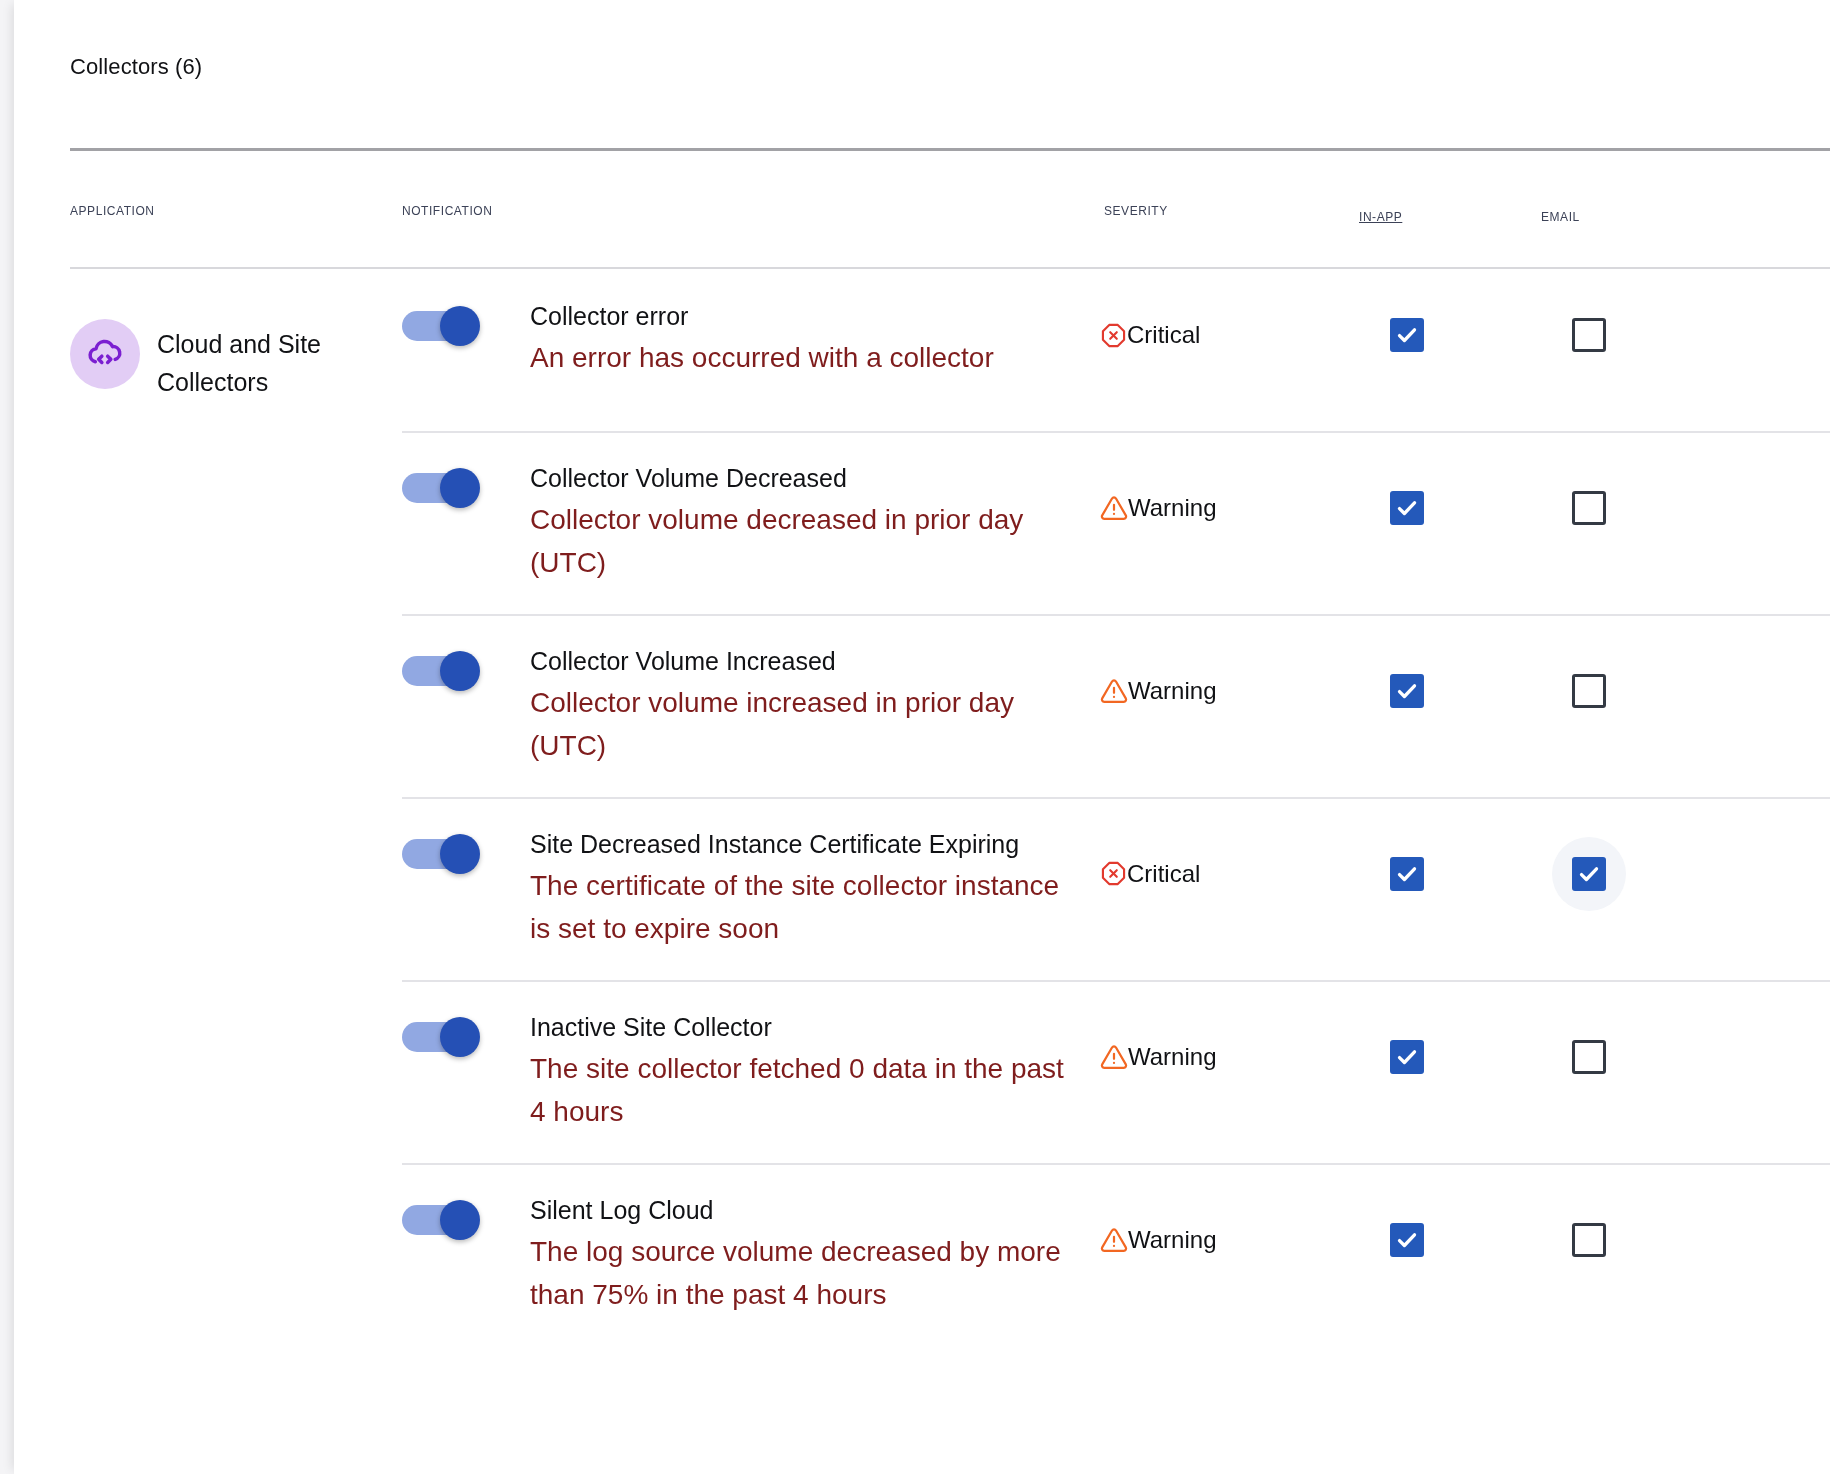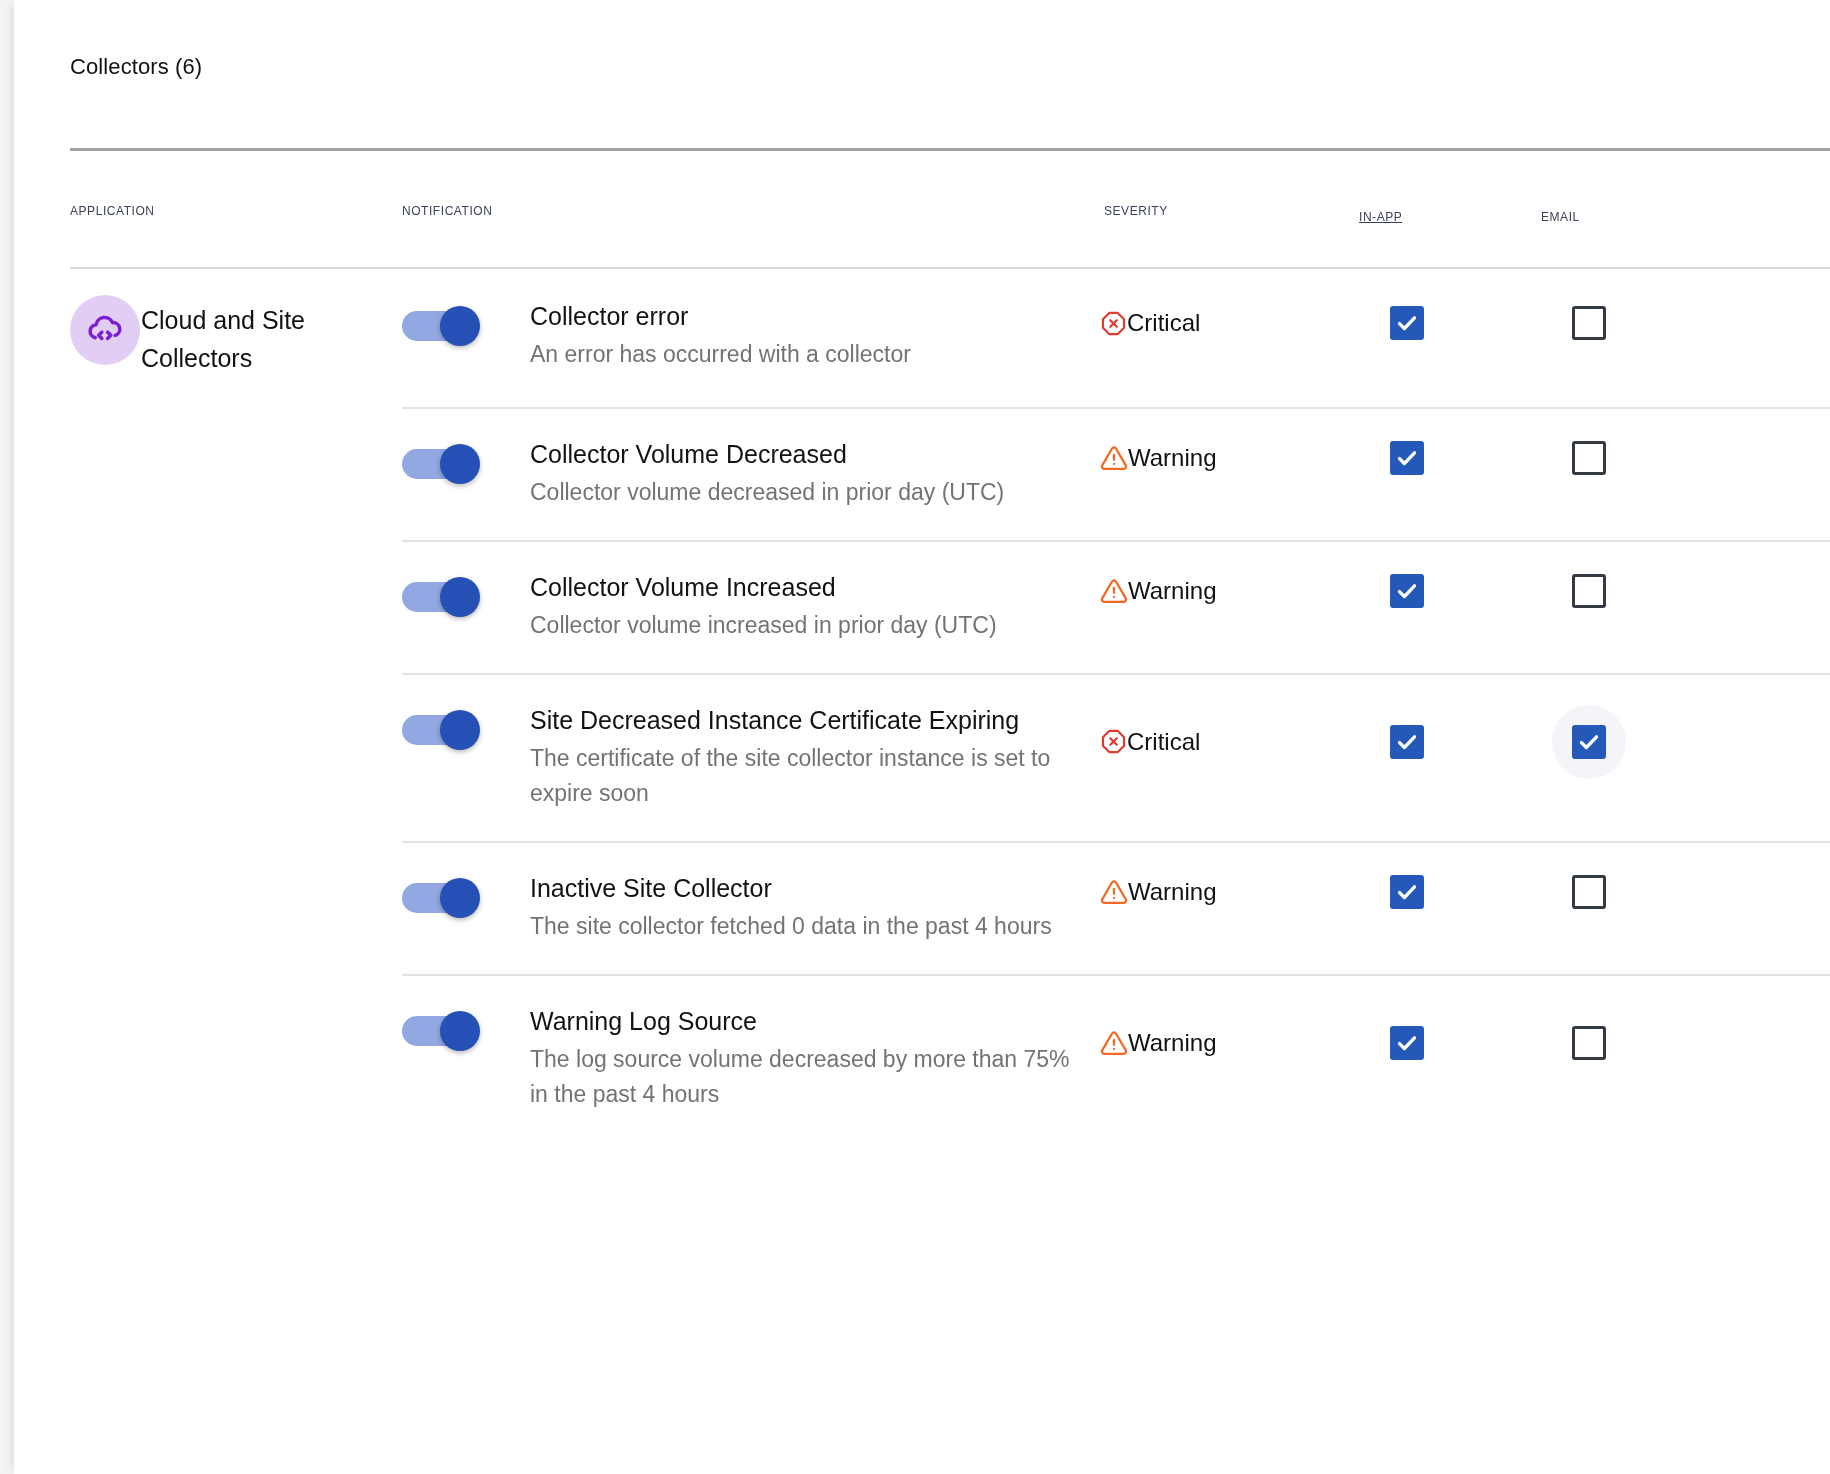--- a/index.html
+++ b/index.html
@@ -90,24 +90,24 @@
     left: 388px; top: 0;
     width: 1442px; height: 2px;
     background: #e3e3e7;
   }
 
   
   .cell-app {
     width: 388px;
     flex: 0 0 388px;
     padding-left: 56px;
-    padding-top: 26px;
+    padding-top: 50px;
     display: flex;
     align-items: flex-start;
-    gap: 1px;
+    gap: 17px;
   }
   .app-icon {
     flex: 0 0 auto;
     width: 70px; height: 70px;
     border-radius: 50%;
     background: #e2cdf5;
     display: flex;
     align-items: center;
     justify-content: center;
   }
@@ -154,22 +154,22 @@
     padding-top: 28px;
     padding-right: 28px;
   }
   .notif-title {
     font-size: 25px;
     color: #111215;
     line-height: 1.52;
     margin-bottom: 2px;
   }
   .notif-desc {
-    font-size: 23px;
-    color: #737373;
+    font-size: 28px;
+    color: #7f1d1d;
     line-height: 1.52;
   }
 
   
   .cell-sev {
     flex: 0 0 250px;
     display: flex;
     align-items: center;
     align-self: center;
   }
@@ -434,21 +434,21 @@
       <div class="row">
         <div class="row-divider"></div>
         <div class="cell-app"></div>
         <div class="cell-toggle">  
           <div class="toggle on" role="switch" aria-checked="true">    
             <div class="track"></div>    
             <div class="thumb"></div>  
           </div>
         </div>
         <div class="cell-notif">  
-          <div class="notif-title">Warning Log Source</div>  
+          <div class="notif-title">Silent Log Cloud</div>  
           <div class="notif-desc">The log source volume decreased by more than 75% in the past 4 hours</div>
         </div>
         <div class="cell-sev">
           <svg class="sev-icon" width="28" height="28" viewBox="0 0 24 24" fill="none" stroke="#f26722" stroke-width="1.9" stroke-linecap="round" stroke-linejoin="round">
             <path d="M10.3 3.9 1.9 18.3a2 2 0 0 0 1.7 3h16.8a2 2 0 0 0 1.7-3L13.7 3.9a2 2 0 0 0-3.4 0z"></path>
             <line x1="12" y1="9.2" x2="12" y2="13.6"></line>
             <line x1="12" y1="17.1" x2="12.01" y2="17.1"></line>
           </svg>  
           <span class="sev-label">Warning</span>
         </div>

